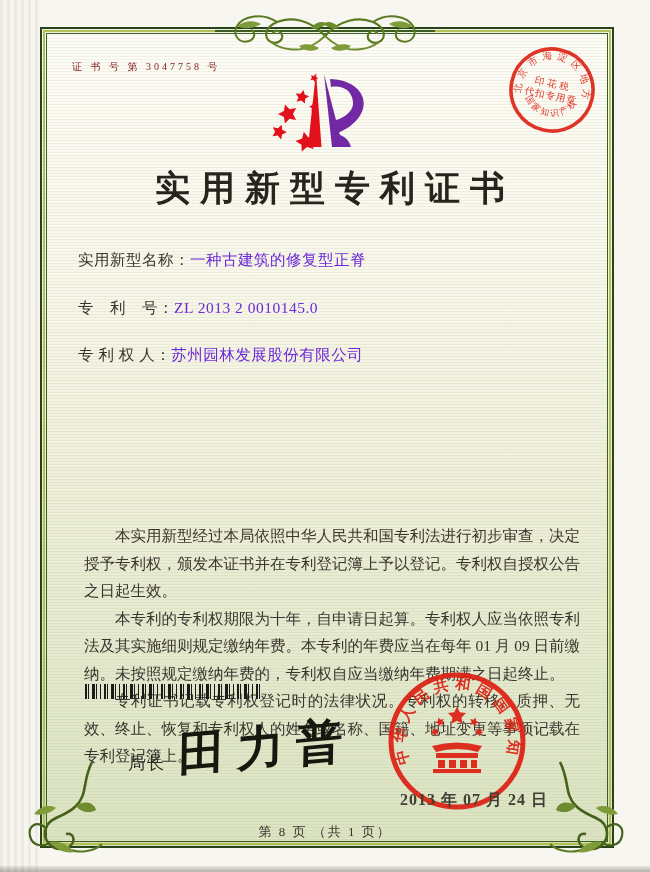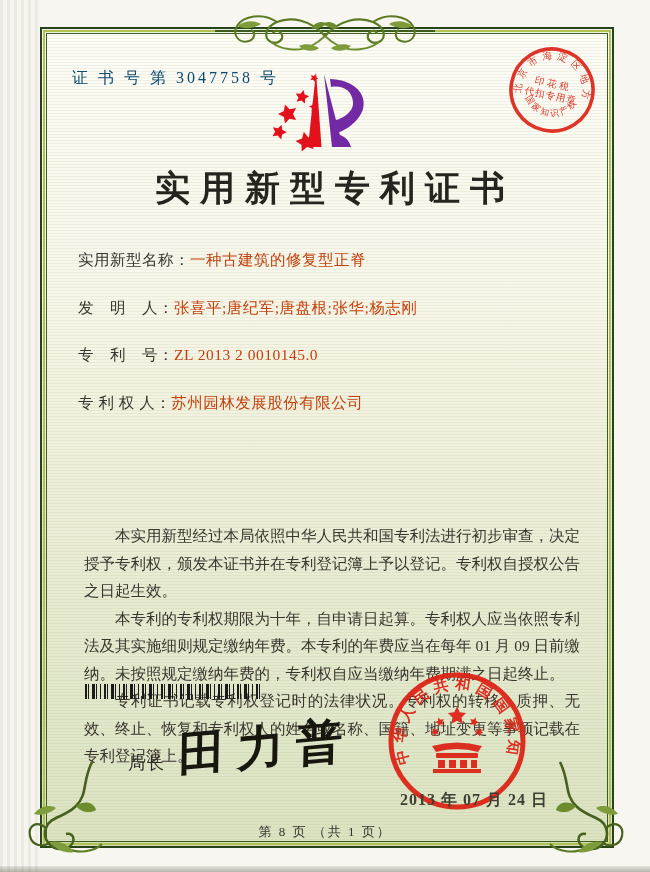--- a/index.html
+++ b/index.html
@@ -13,29 +13,29 @@
         background:linear-gradient(180deg,rgba(90,90,70,.12),rgba(60,60,45,.35));}
   
   .inner{position:absolute;left:42px;top:29px;right:38px;bottom:26px;
         background:
           repeating-linear-gradient(0deg,rgba(130,145,70,.10) 0 1px,rgba(0,0,0,0) 1px 3px),
           linear-gradient(180deg,#fdfcf7 0%,#f8f7ec 30%,#efefdb 55%,#e5ead0 75%,#dbe3c2 100%);}
   .frame{position:absolute;left:40px;top:27px;right:36px;bottom:24px;border:2px solid #27431a;pointer-events:none;}
   .frame::before{content:"";position:absolute;inset:1px;border:2px solid #b2c155;}
   .frame::after{content:"";position:absolute;inset:4px;border:1px solid #3c5c20;}
   .orn{position:absolute;pointer-events:none;}
-  .cert-no{position:absolute;left:72px;top:68px;font-size:16px;letter-spacing:3px;color:#0c4a6e;}
+  .cert-no{position:absolute;left:72px;top:60px;font-size:10px;letter-spacing:3px;color:#7f1d1d;}
   .logo{position:absolute;left:248px;top:50px;}
   .taxstamp{position:absolute;left:506px;top:44px;transform:rotate(12deg);opacity:.92;}
   .title{position:absolute;left:0;right:0;top:165px;text-align:center;font-size:35px;font-weight:bold;
          letter-spacing:10px;color:#27241f;padding-left:20px;}
   .fields{position:absolute;left:78px;top:250px;right:60px;}
   .field{height:47.5px;font-size:15.5px;letter-spacing:.5px;white-space:nowrap;}
   .field .flabel{color:#3a352e;}
-  .field .fvalue{color:#c2410c;}
+  .field .fvalue{color:#6d28d9;}
   .body-text{position:absolute;left:84px;right:70px;top:522px;font-size:15.5px;line-height:27.5px;
          text-align:justify;color:#3a352e;}
   .body-text p{margin:0;text-indent:2em;}
   .barcode{position:absolute;left:85px;top:684px;width:178px;height:15px;
          background:repeating-linear-gradient(90deg,
            #1b1b1b 0 2px,transparent 2px 3px,
            #1b1b1b 3px 4px,transparent 4px 7px,
            #1b1b1b 7px 10px,transparent 10px 11px,
            #1b1b1b 11px 12px,transparent 12px 15px,
            #1b1b1b 15px 16px,transparent 16px 19px);}
@@ -123,23 +123,20 @@
     <text x="46" y="55" text-anchor="middle" font-size="9.6" fill="#dd2518" letter-spacing="1">代扣专用章</text>
   </svg>
 
   <div class="title">实用新型专利证书</div>
 
   <div class="fields">
     <div class="field">
       <span class="flabel">实用新型名称：</span><span class="fvalue">一种古建筑的修复型正脊</span>
     </div>
     <div class="field">
-      <span class="flabel">发　明　人：</span><span class="fvalue">张喜平;唐纪军;唐盘根;张华;杨志刚</span>
-    </div>
-    <div class="field">
       <span class="flabel">专　利　号：</span><span class="fvalue">ZL 2013 2 0010145.0</span>
     </div>
     <div class="field">
       <span class="flabel">专 利 权 人：</span><span class="fvalue">苏州园林发展股份有限公司</span>
     </div>
   </div>
 
   <div class="body-text">
     <p>本实用新型经过本局依照中华人民共和国专利法进行初步审查，决定授予专利权，颁发本证书并在专利登记簿上予以登记。专利权自授权公告之日起生效。</p>
     <p>本专利的专利权期限为十年，自申请日起算。专利权人应当依照专利法及其实施细则规定缴纳年费。本专利的年费应当在每年 01 月 09 日前缴纳。未按照规定缴纳年费的，专利权自应当缴纳年费期满之日起终止。</p>

